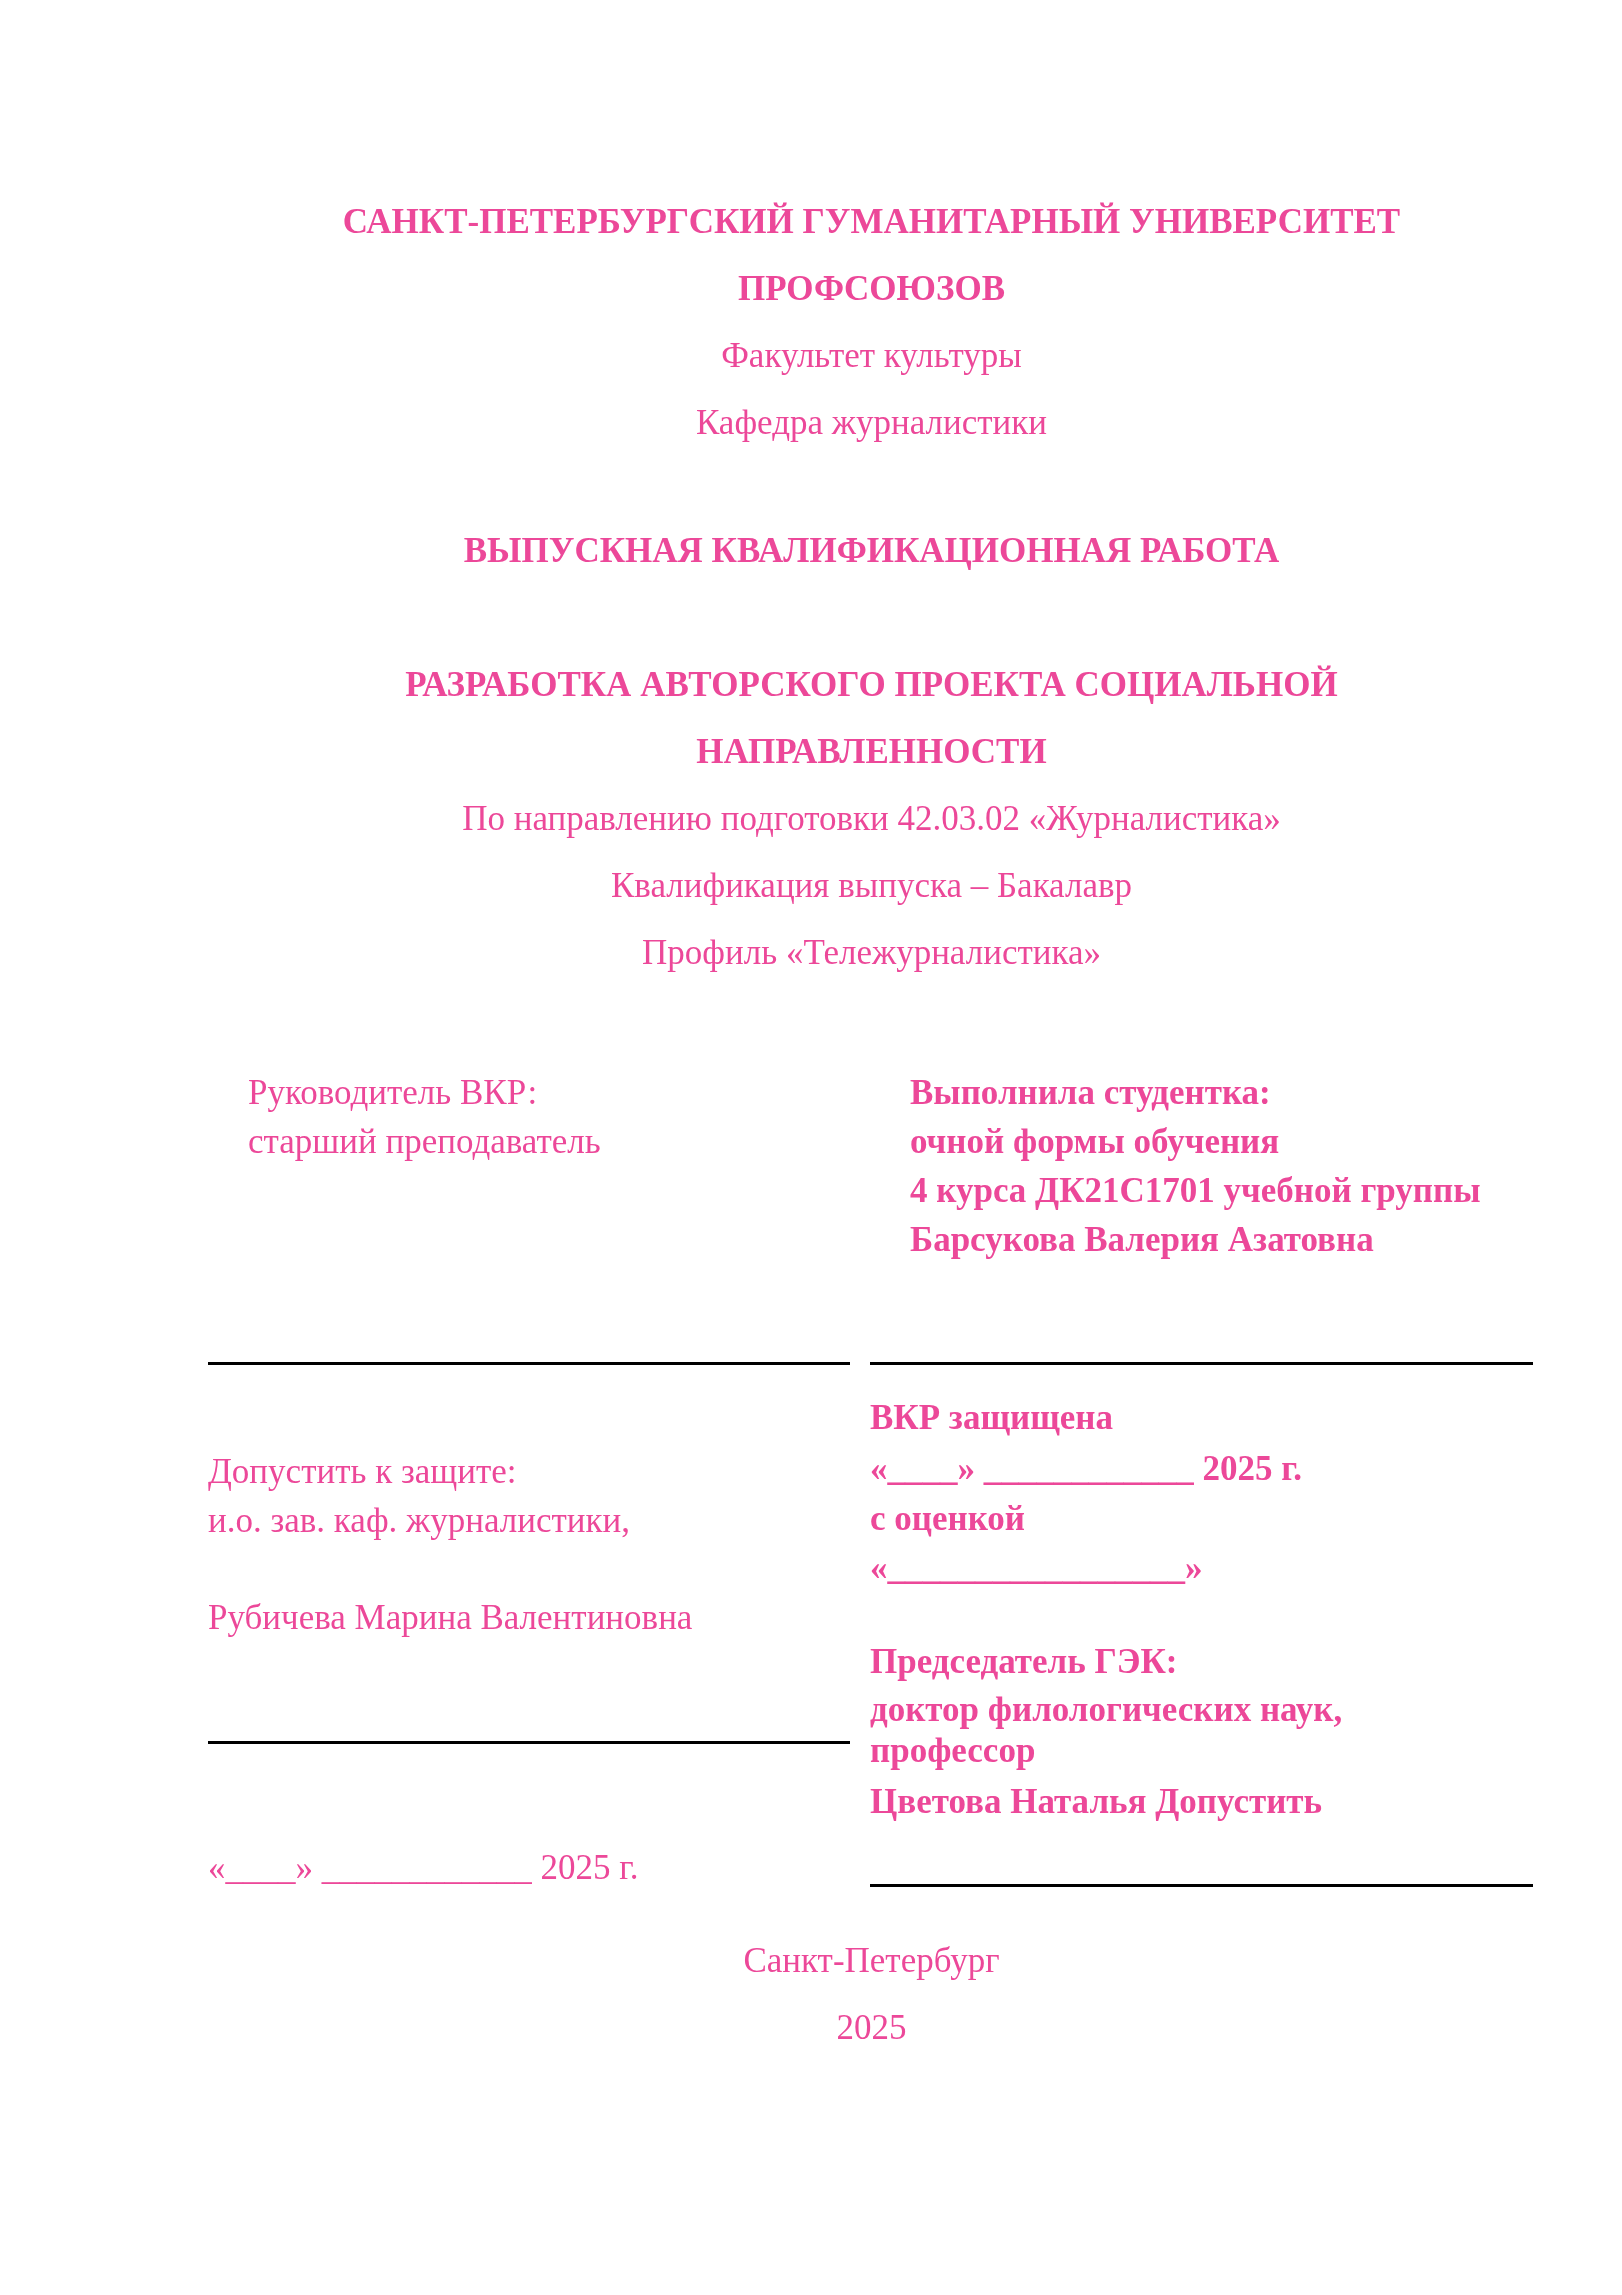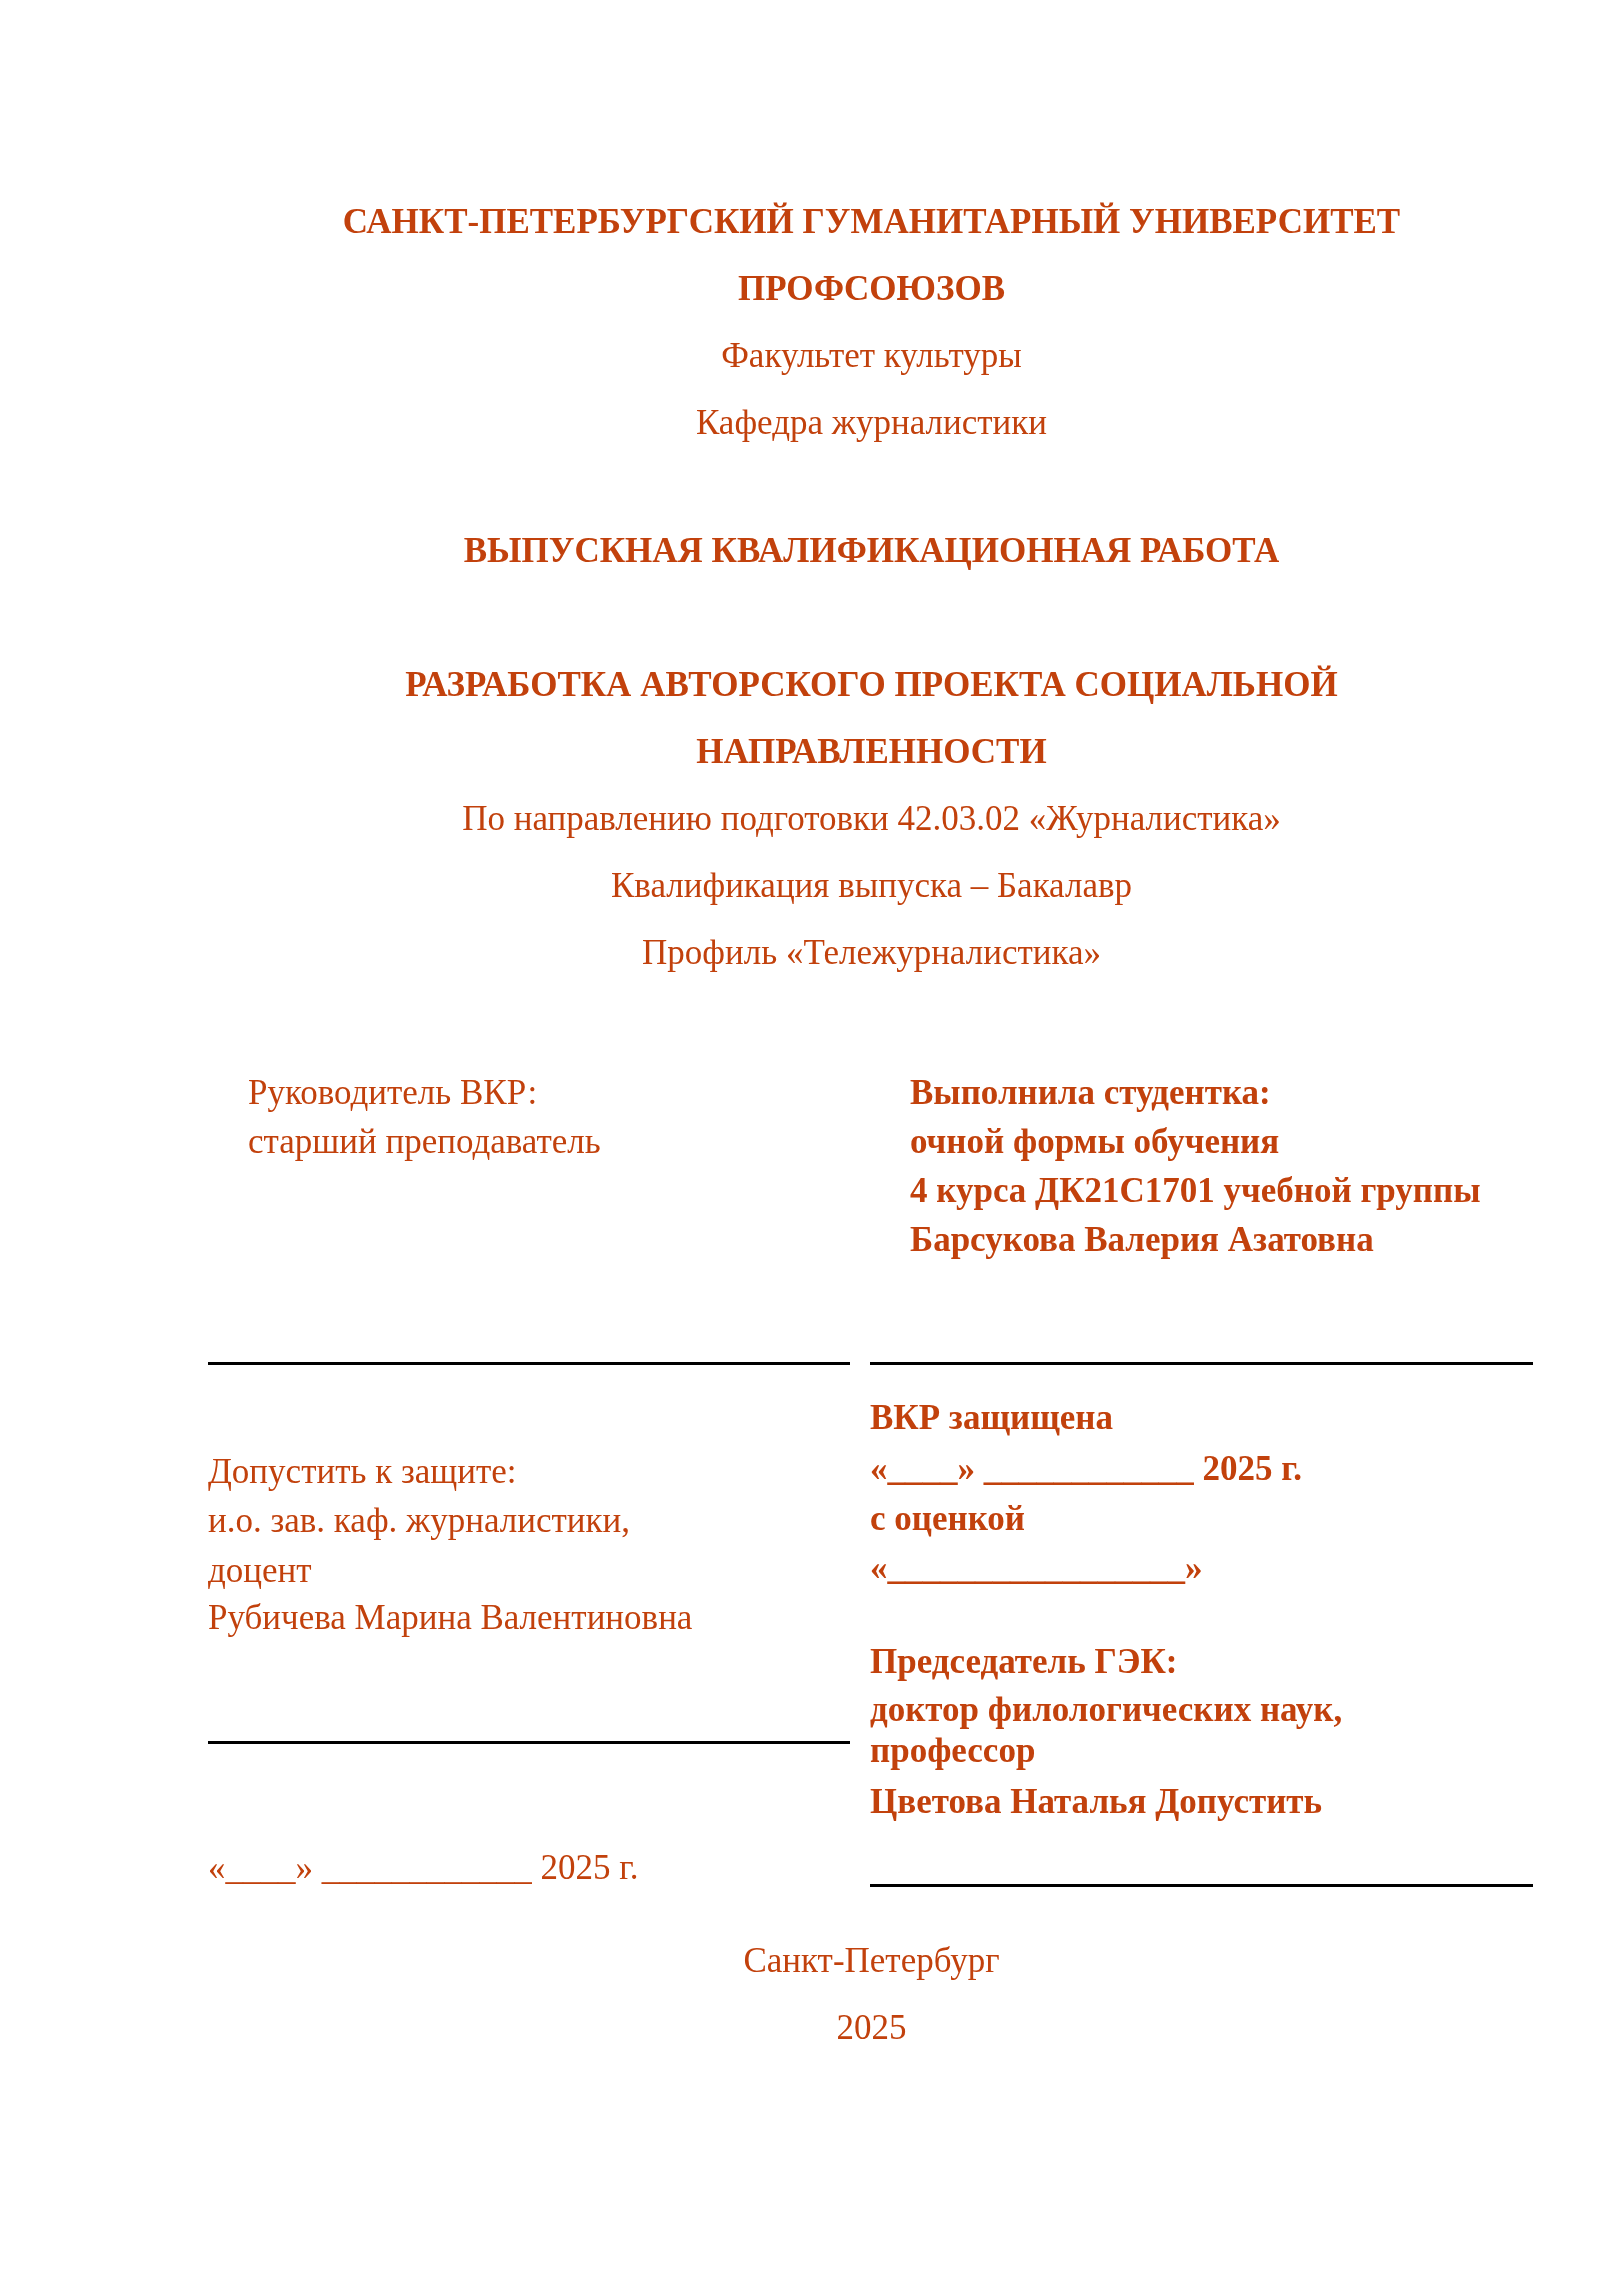--- a/index.html
+++ b/index.html
@@ -1,20 +1,20 @@
 <!DOCTYPE html>
 <html style="font-size:12.6px"><head>
 <meta charset="utf-8">
 <style>
   html,body{margin:0;padding:0;background:#808080;}
   .doc{
     position:relative;
     width:1623px;height:2295px;
     background:#ffffff;
-    color:#c2410c;
+    color:#ec4899;
     font-family:"Liberation Serif","DejaVu Serif",serif;
     font-size:35px;
     overflow:hidden;
   }
   .centerblock{
     position:absolute;
     left:208px;width:1327px;
     text-align:center;
   }
   .cl{line-height:67px;white-space:nowrap;}
@@ -66,21 +66,20 @@
     <div>очной формы обучения</div>
     <div>4 курса ДК21С1701 учебной группы</div>
     <div>Барсукова Валерия Азатовна</div>
   </div>
 
   <div class="sigline" style="left:208px;top:1362px;width:642px"></div>
   <div class="sigline" style="left:870px;top:1362px;width:663px"></div>
 
   <div class="col-line lcol" style="top:1447px">Допустить к защите:</div>
   <div class="col-line lcol" style="top:1496px">и.о. зав. каф. журналистики,</div>
-  <div class="col-line lcol" style="top:1546px">доцент</div>
   <div class="col-line lcol" style="top:1593px">Рубичева Марина Валентиновна</div>
   <div class="sigline" style="left:208px;top:1741px;width:642px"></div>
   <div class="col-line lcol" style="top:1843px">«____» ____________ 2025 г.</div>
 
   <div class="col-line rcol" style="top:1393px">ВКР защищена</div>
   <div class="col-line rcol" style="top:1444px">«____» ____________ 2025 г.</div>
   <div class="col-line rcol" style="top:1494px">с оценкой</div>
   <div class="col-line rcol" style="top:1543px">«_________________»</div>
   <div class="col-line rcol" style="top:1637px">Председатель ГЭК:</div>
   <div class="col-line rcol" style="top:1685px">доктор филологических наук,</div>

